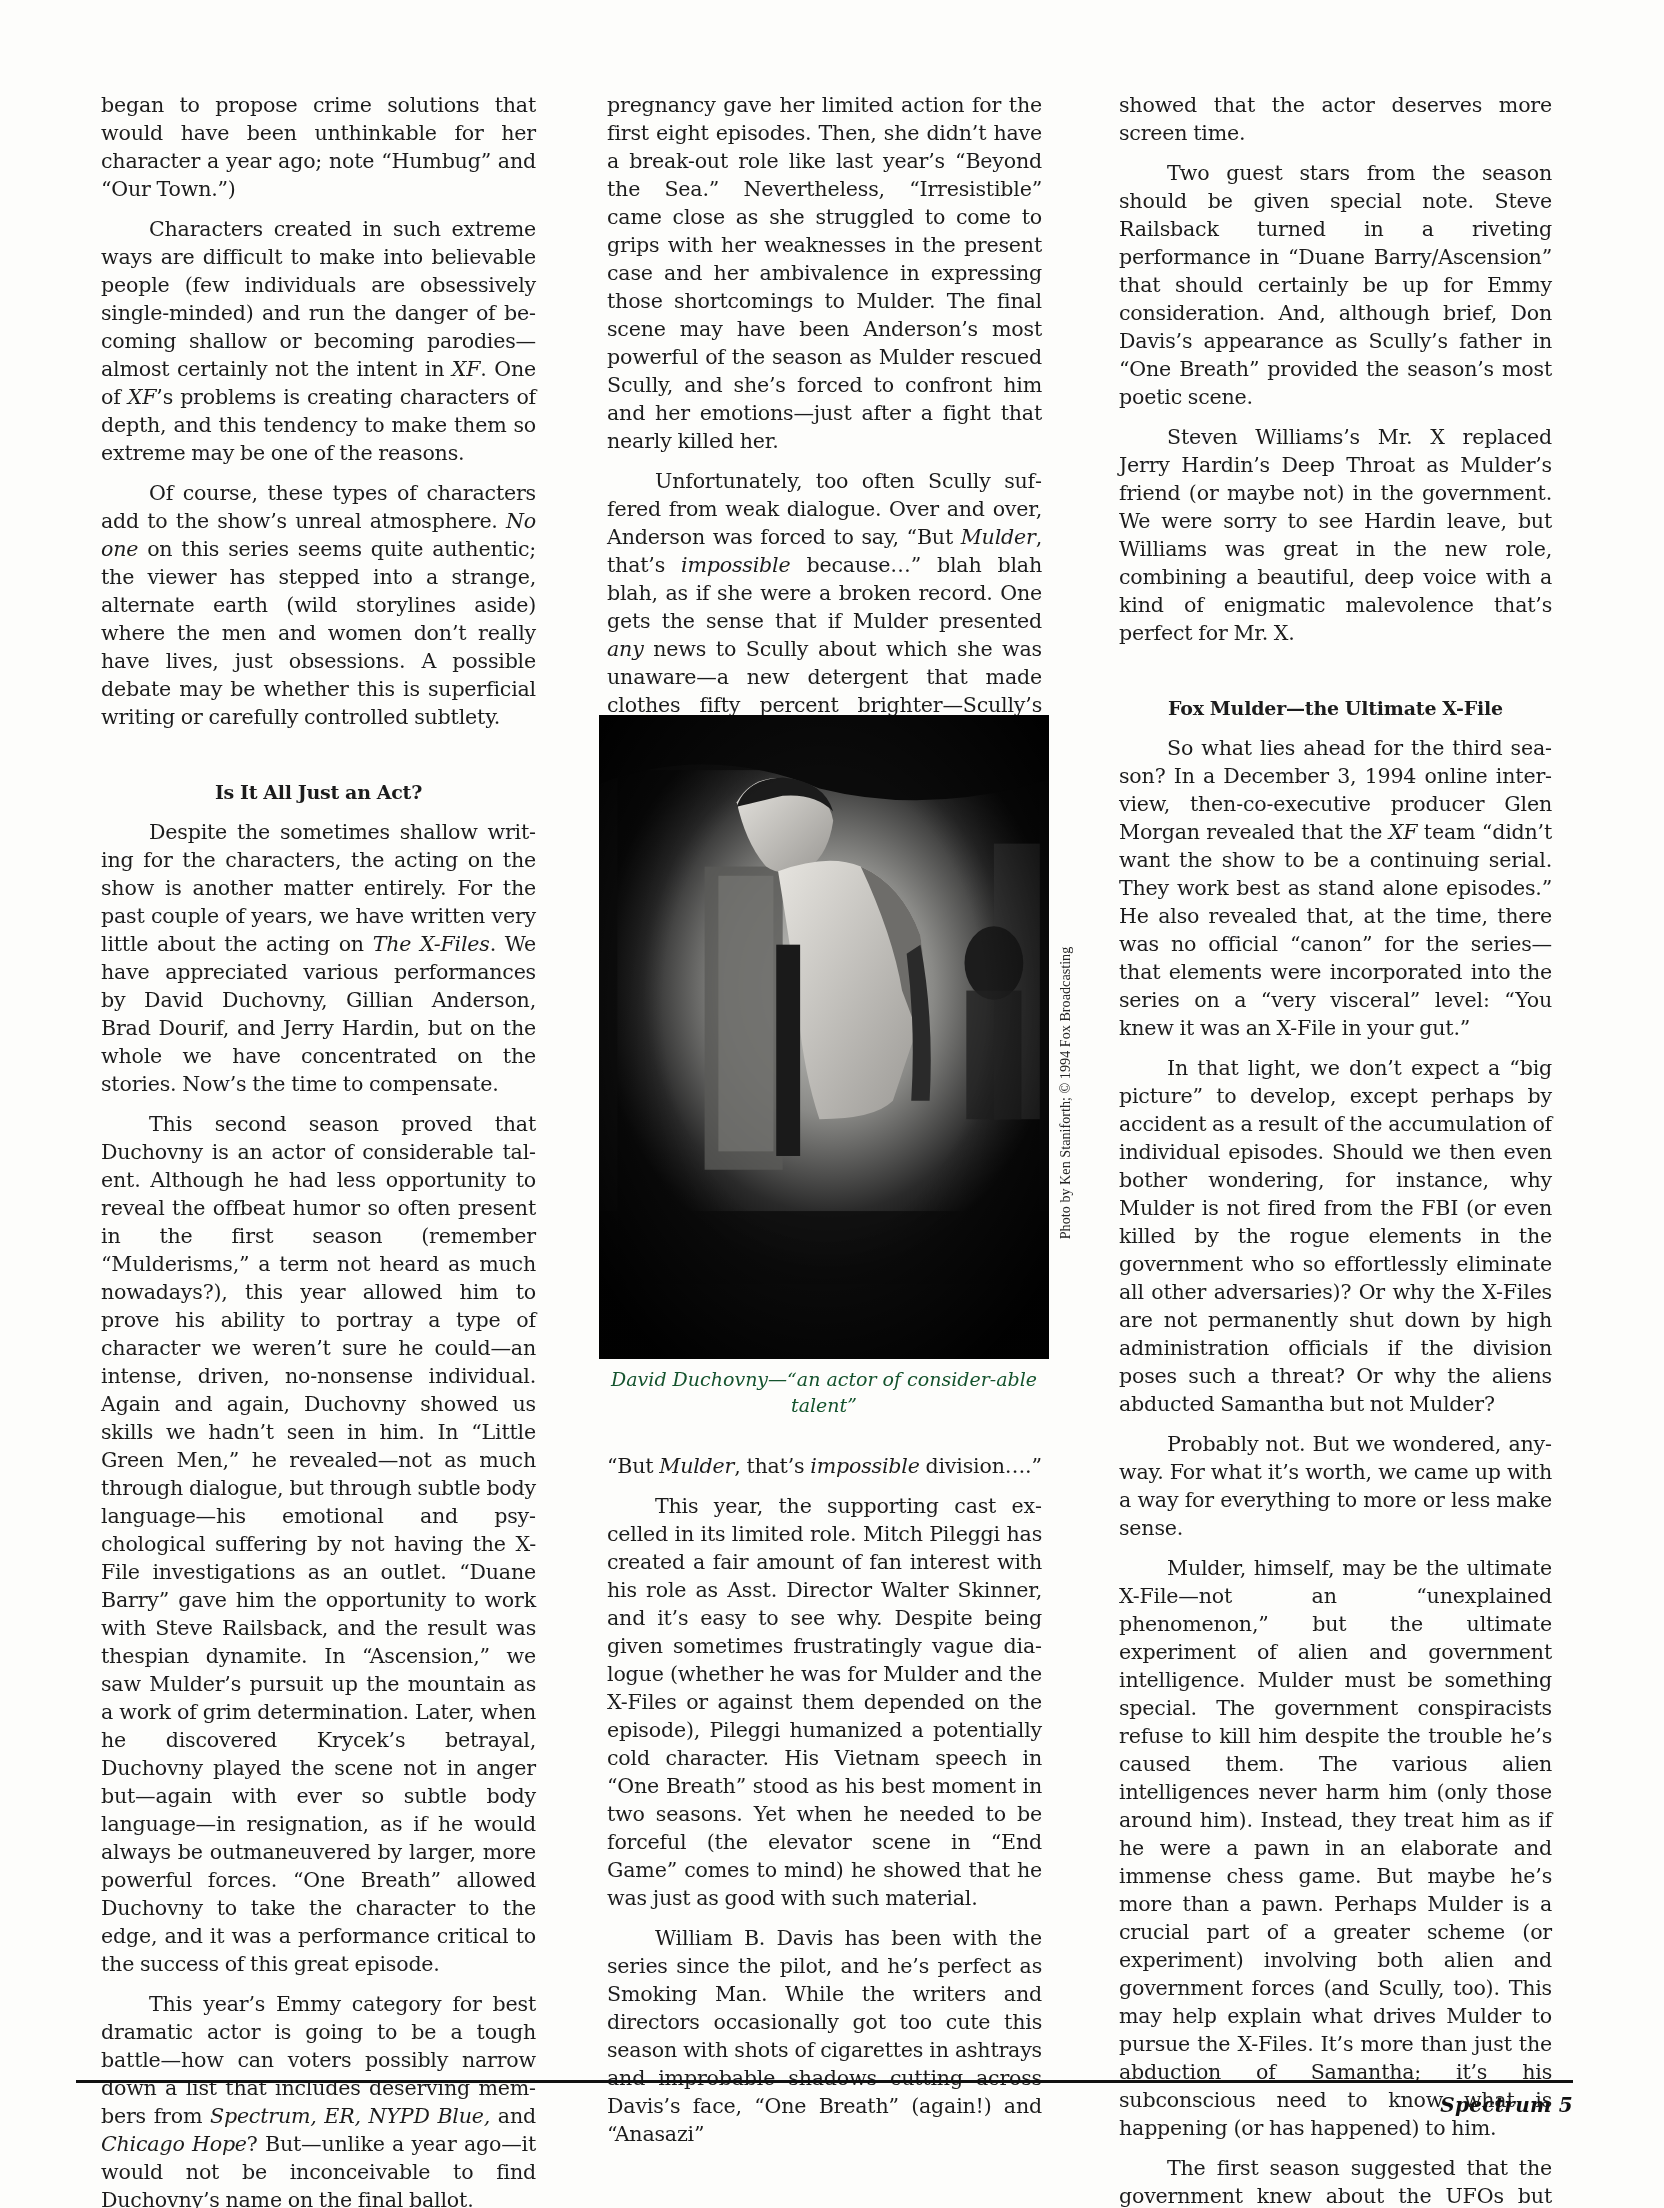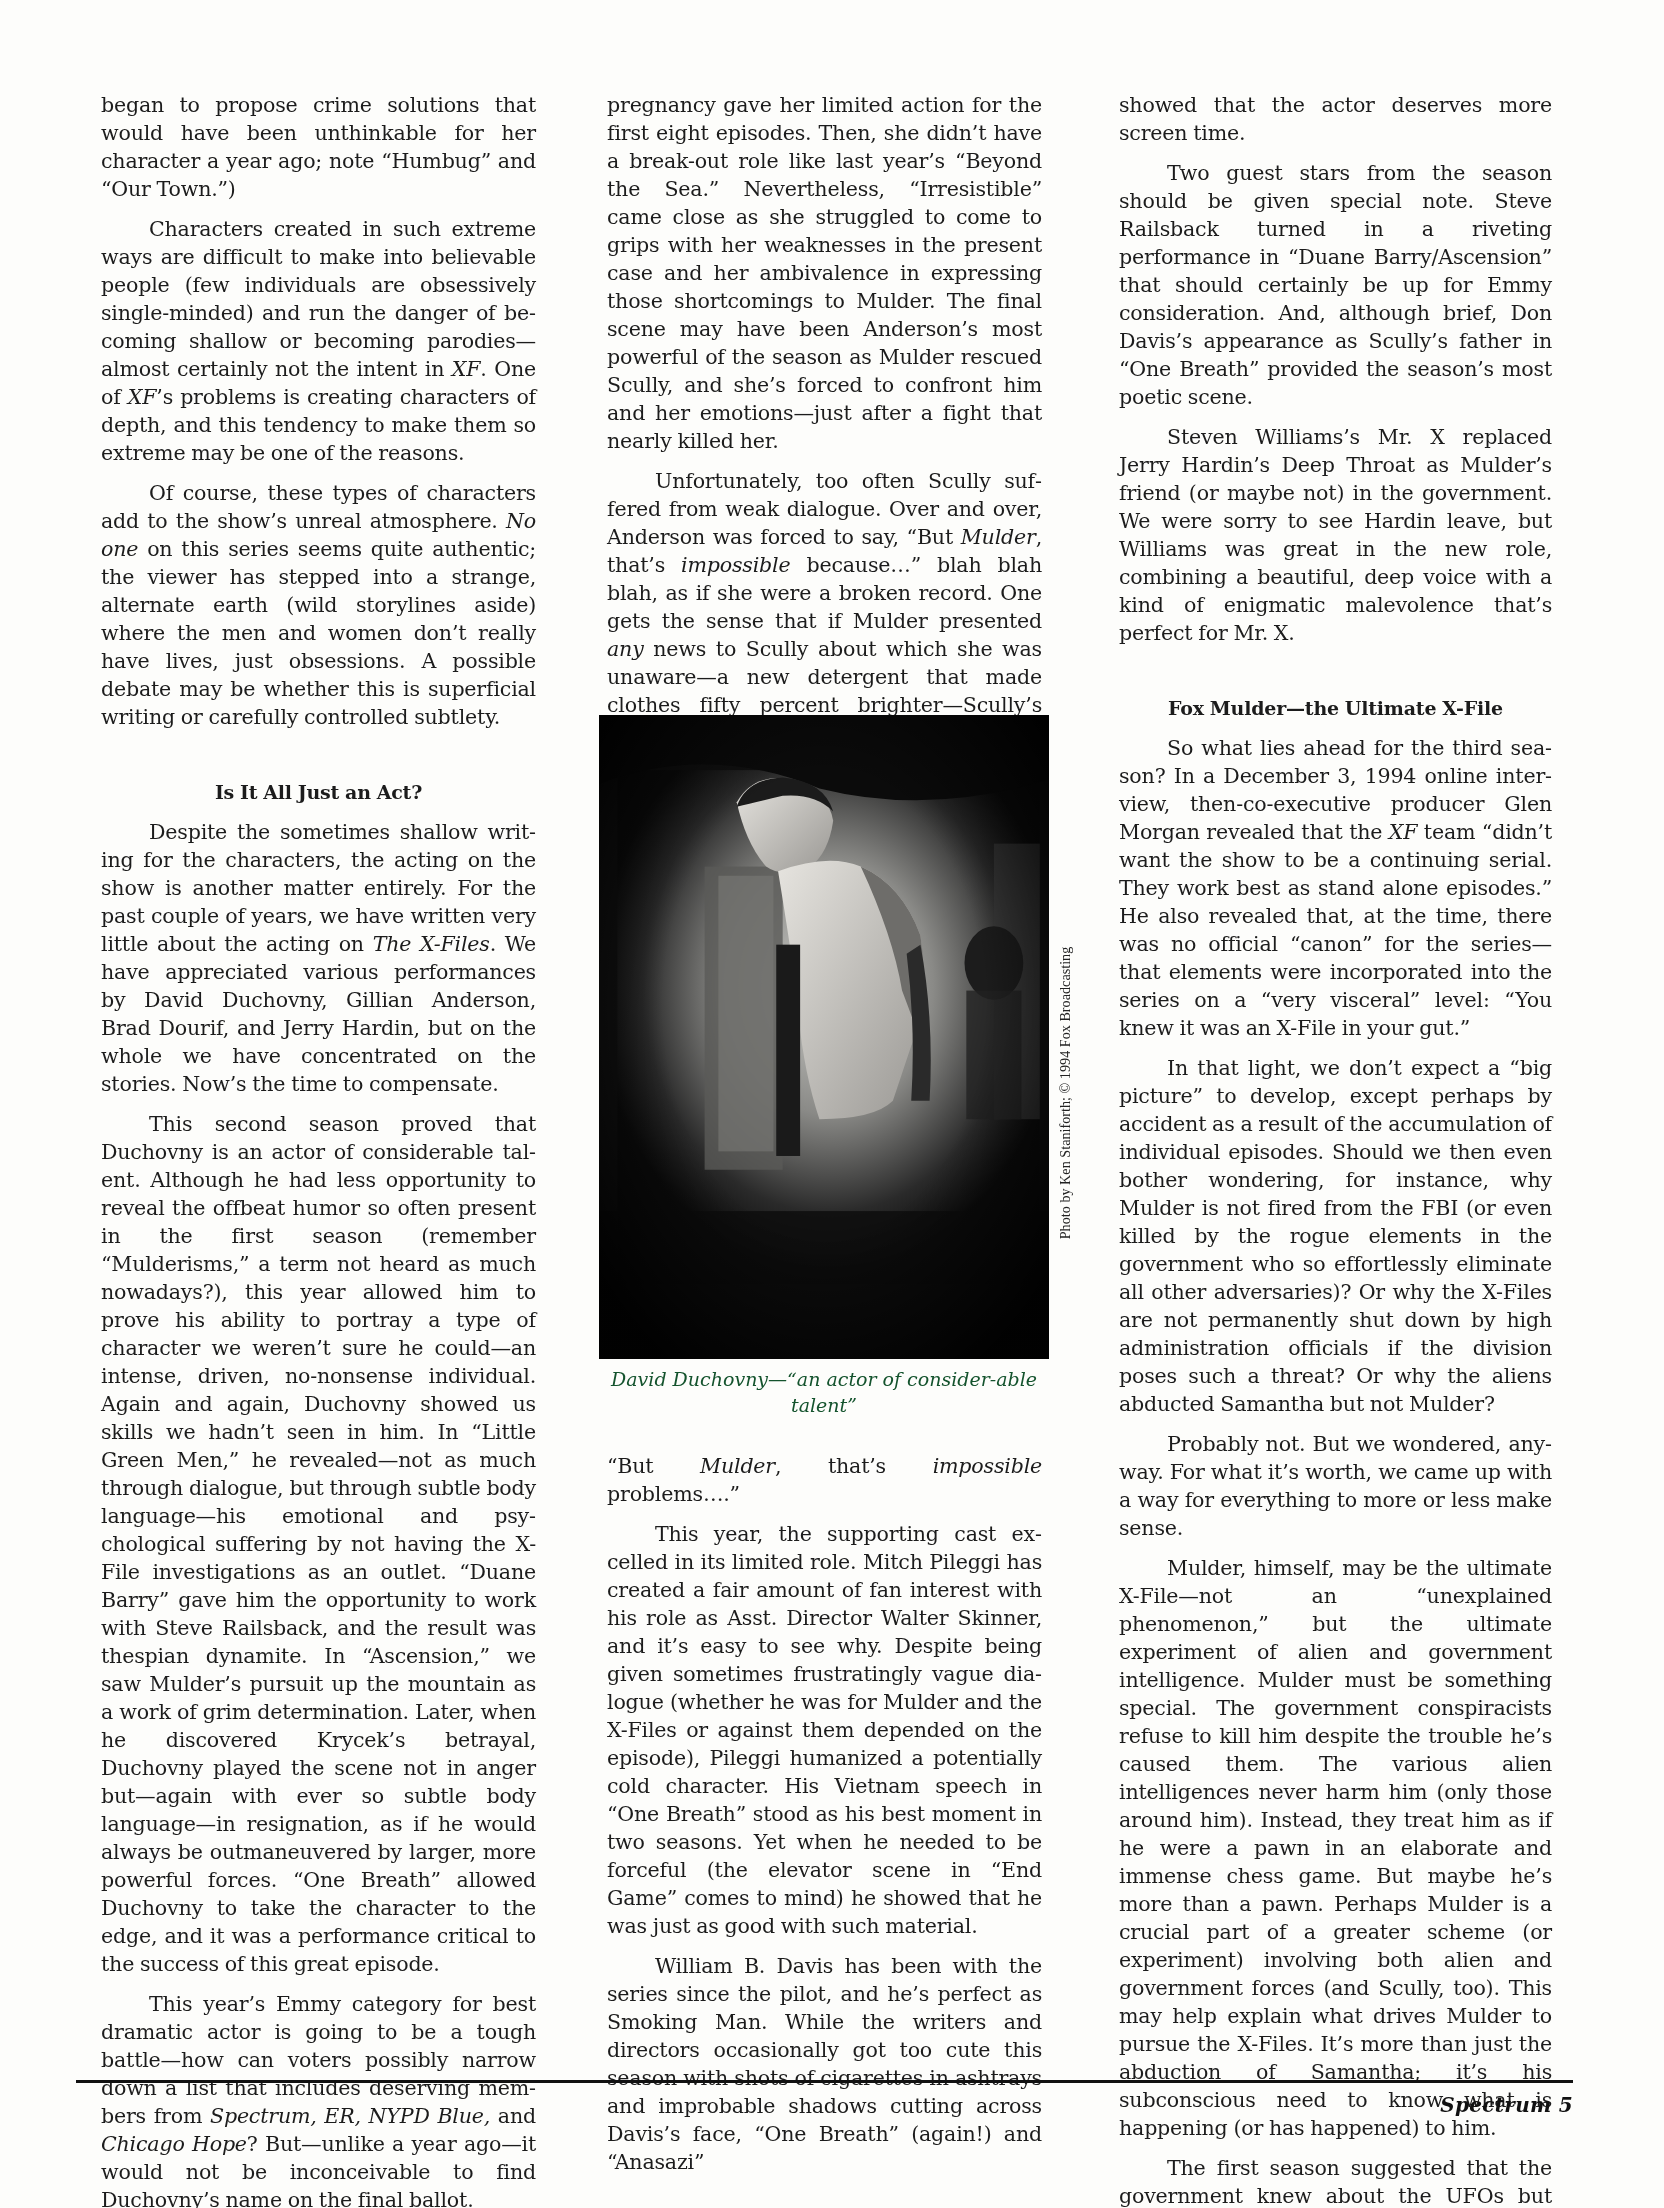--- a/index.html
+++ b/index.html
@@ -113,21 +113,21 @@
       <rect width="490" height="701" fill="url(#vig)"></rect>
     </svg>
   </div>
   <div class="credit">
     <span>Photo by Ken Staniforth; © 1994 Fox Broadcasting</span>
   </div>
   <figcaption class="caption">David Duchovny—“an actor of consider-able talent”</figcaption>
 </figure>
 
 <div class="col" id="col2b">
-    <p><span>“But </span><em>Mulder</em><span>, that’s </span><em>impossible</em><span> problems….”</span></p>
+    <p><span>“But </span><em>Mulder</em><span>, that’s </span><em>impossible</em><span> division….”</span></p>
     <p class="ind"><span>This year, the supporting cast ex­celled in its limited role.  Mitch Pileggi has created a fair amount of fan interest with his role as Asst. Director Walter Skinner, and it’s easy to see why.  Despite being given sometimes frustratingly vague dia­logue (whether he was for Mulder and the X-Files or against them depended on the episode), Pileggi humanized a potentially cold character.  His Vietnam speech in “One Breath” stood as his best moment in two seasons.  Yet when he needed to be forceful (the elevator scene in “End Game” comes to mind) he showed that he was just as good with such material.</span></p>
     <p class="ind"><span>William B. Davis has been with the series since the pilot, and he’s perfect as Smoking Man. While the writers and direc­tors occasionally got too cute this season with shots of cigarettes in ashtrays and improbable shadows cutting across Davis’s face, “One Breath” (again!) and “Anasazi”</span></p>
   </div>
 <div class="col" id="col3">
     <p><span>showed that the actor deserves more screen time.</span></p>
     <p class="ind"><span>Two guest stars from the season should be given special note.  Steve Railsback turned in a riveting performance in “Duane Barry/Ascension” that should certainly be up for Emmy consideration. And, although brief, Don Davis’s appearance as Scully’s father in “One Breath” provided the season’s most poetic scene.</span></p>
     <p class="ind"><span>Steven Williams’s Mr. X replaced Jerry Hardin’s Deep Throat as Mulder’s friend (or maybe not) in the government.  We were sorry to see Hardin leave, but Williams was great in the new role, combining a beauti­ful, deep voice with a kind of enigmatic malevolence that’s perfect for Mr. X.</span></p>
     <div class="gap"></div>
     <h3>Fox Mulder—the Ultimate X-File</h3>
     <p class="ind"><span>So what lies ahead for the third sea­son?  In a December 3, 1994 online inter­view, then-co-executive producer Glen Morgan revealed that the </span><em>XF</em><span> team “didn’t want the show to be a continuing serial. They work best as stand alone episodes.” He also revealed that, at the time, there was no official “canon” for the series—that elements were incorporated into the series on a “very visceral” level:  “You knew it was an X-File in your gut.”</span></p>

